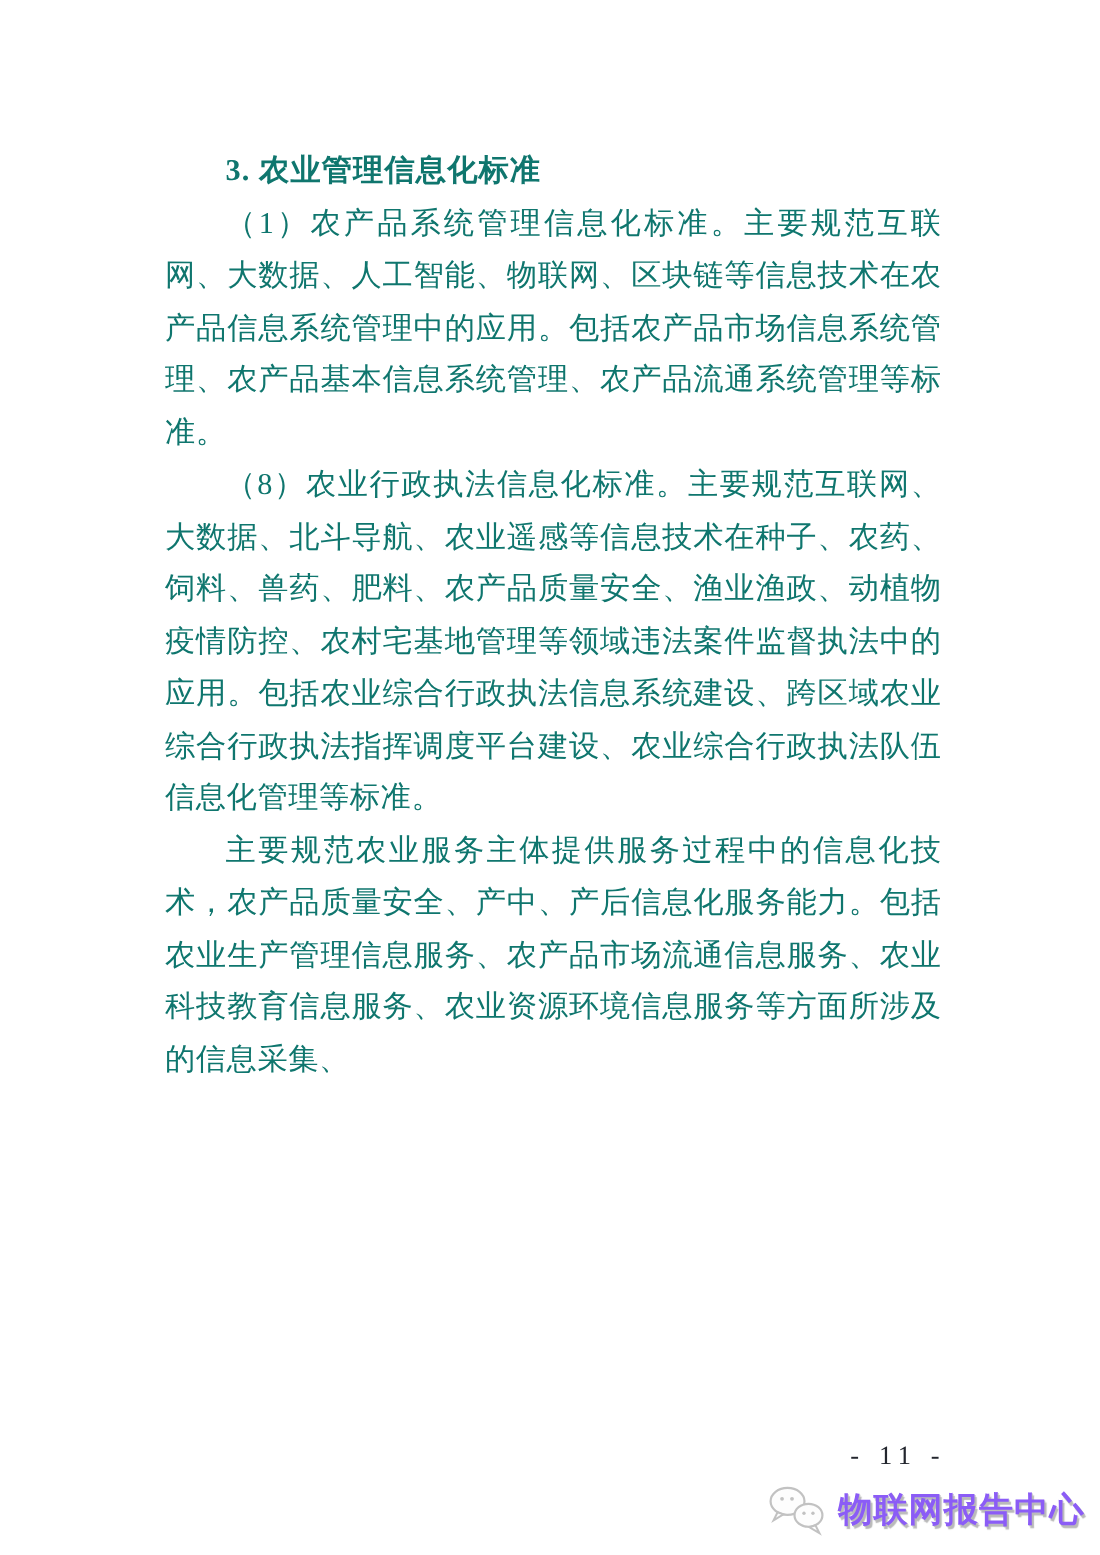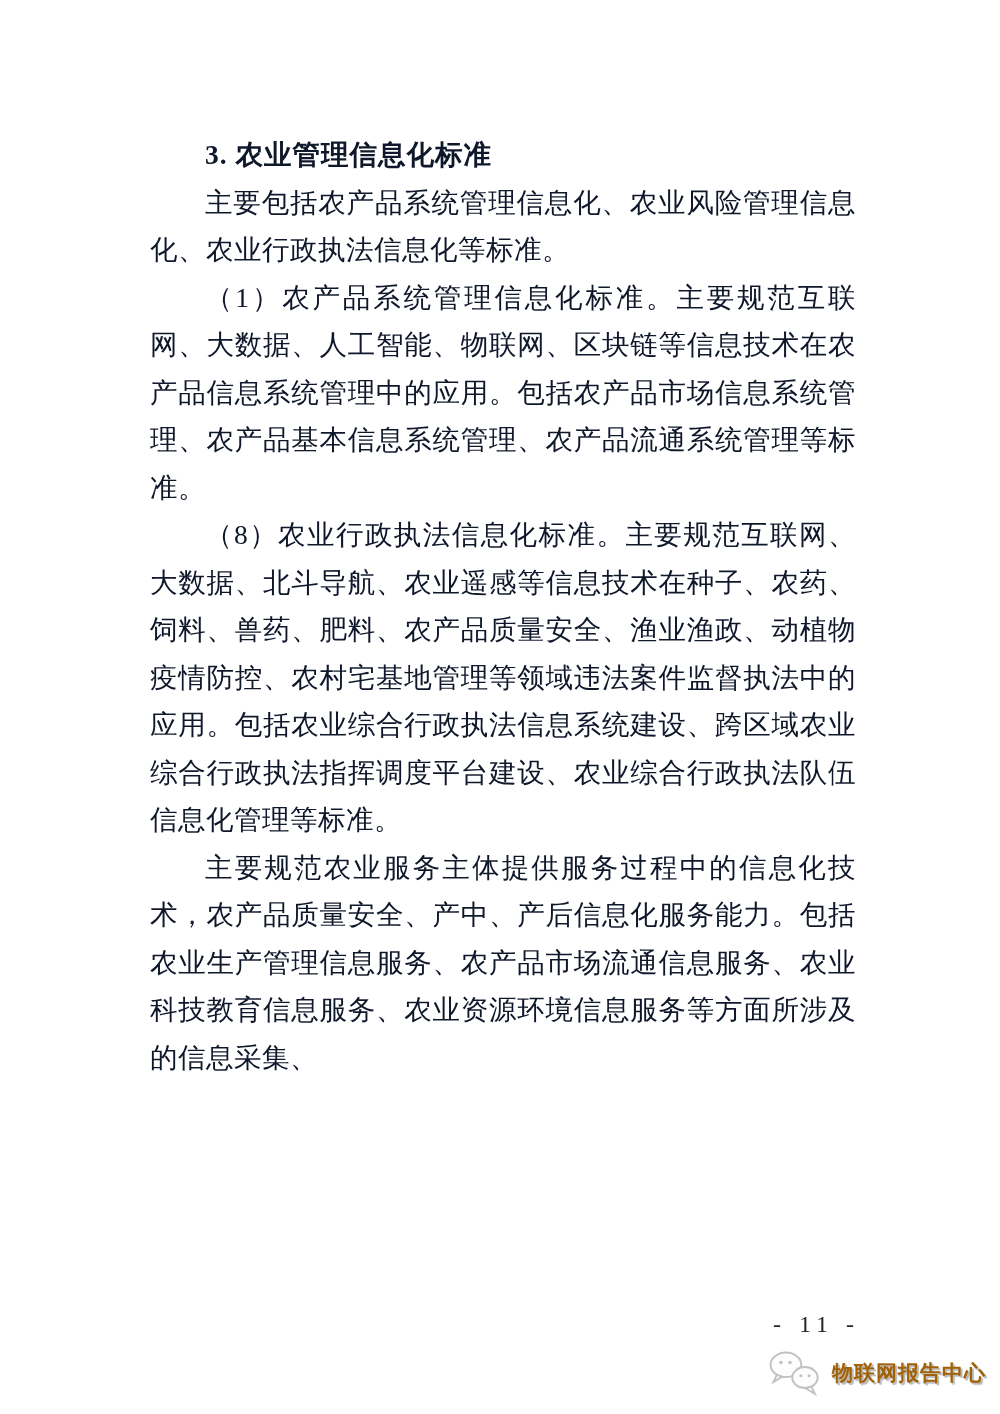--- a/index.html
+++ b/index.html
@@ -14,21 +14,21 @@
   .page {
     position: absolute;
     inset: 0;
     background: #ffffff;
   }
   .content {
     position: absolute;
     left: 150px;
     top: 131px;
     width: 706px;
-    color: #0f172a;
+    color: #0f766e;
     font-size: 27.5px;
     line-height: 47.5px;
   }
   .heading {
     font-weight: bold;
     text-indent: 2em;
     letter-spacing: 1px;
     white-space: nowrap;
   }
   .para {
@@ -55,38 +55,37 @@
     display: flex;
     align-items: center;
     gap: 8px;
   }
   .watermark-icon {
     width: 58px;
     height: 50px;
     flex: 0 0 auto;
   }
   .watermark-text {
-    font-size: 21px;
+    font-size: 31px;
     font-weight: bold;
-    color: #a16207;
+    color: #8b5cf6;
     text-shadow: 2px 2px 1px #b9b9b9, 1px 1px 0 #cfcfcf;
     letter-spacing: 1px;
     white-space: nowrap;
     font-family: "Liberation Sans", "DejaVu Sans", sans-serif;
   }
 </style>
 </head>
 <body>
 
 <div class="page">
 
   <div class="content">
 
     <div class="heading">3. 农业管理信息化标准</div>
-    <div class="para">主要包括农产品系统管理信息化、农业风险管理信息化、农业行政执法信息化等标准。</div>
     <div class="para">（1）农产品系统管理信息化标准。主要规范互联网、大数据、人工智能、物联网、区块链等信息技术在农产品信息系统管理中的应用。包括农产品市场信息系统管理、农产品基本信息系统管理、农产品流通系统管理等标准。</div>
     <div class="para">（8）农业行政执法信息化标准。主要规范互联网、大数据、北斗导航、农业遥感等信息技术在种子、农药、饲料、兽药、肥料、农产品质量安全、渔业渔政、动植物疫情防控、农村宅基地管理等领域违法案件监督执法中的应用。包括农业综合行政执法信息系统建设、跨区域农业综合行政执法指挥调度平台建设、农业综合行政执法队伍信息化管理等标准。</div>
 
     <div class="para">主要规范农业服务主体提供服务过程中的信息化技术，农产品质量安全、产中、产后信息化服务能力。包括农业生产管理信息服务、农产品市场流通信息服务、农业科技教育信息服务、农业资源环境信息服务等方面所涉及的信息采集、</div>
 
   </div>
 
   <div class="page-number">- 11 -</div>
 
   <div class="watermark">

